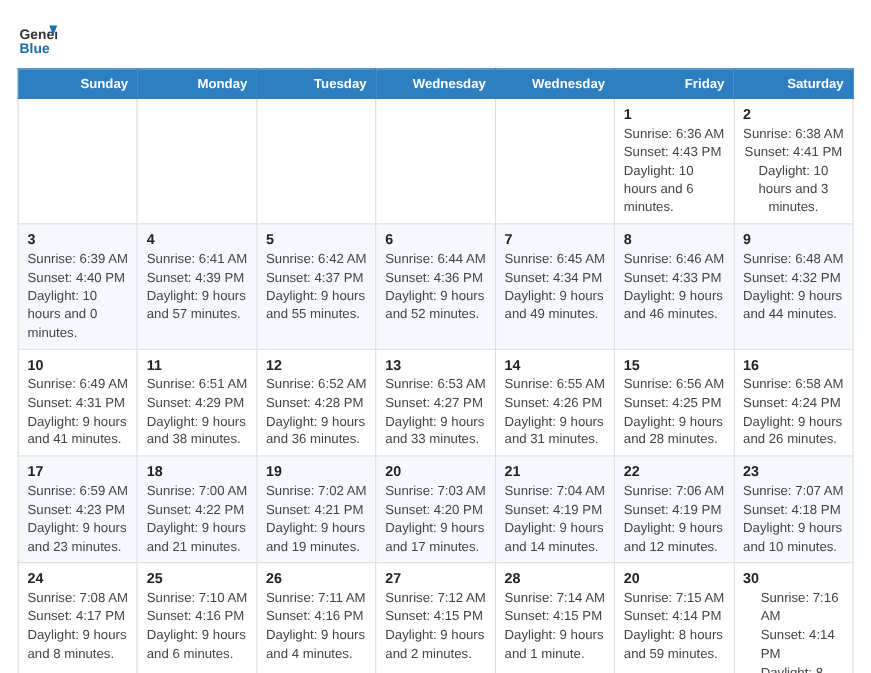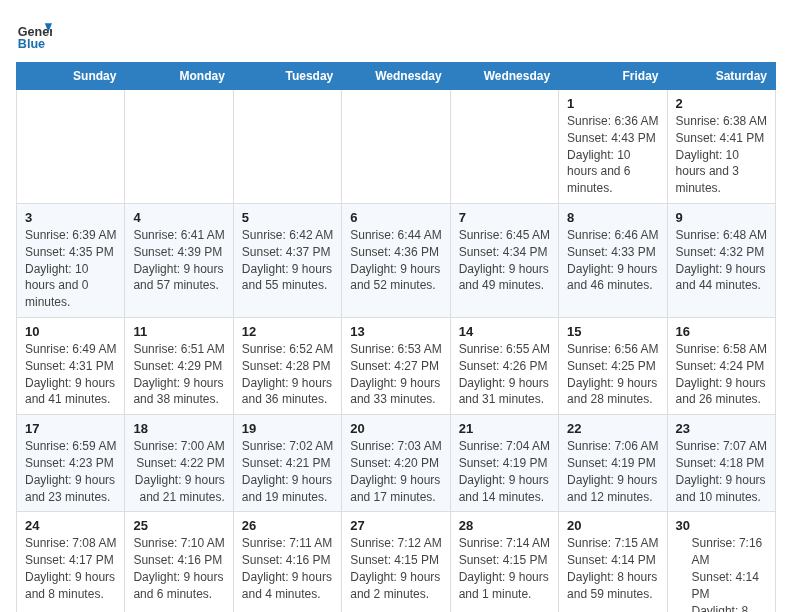--- a/index.html
+++ b/index.html
@@ -130,30 +130,30 @@
         <td class="empty-cell"></td>
         <td class="empty-cell"></td>
         <td>
           <div class="day-number">1</div>
           <div class="day-info" style="white-space: pre-line;">Sunrise: 6:36 AM
 Sunset: 4:43 PM
 Daylight: 10 hours and 6 minutes.</div>
         </td>
         <td>
           <div class="day-number">2</div>
-          <div class="day-info" style="white-space: pre-line;">Sunrise: 6:38 AM
+          <div class="day-info" style="white-space: pre-line; text-align: center;">Sunrise: 6:38 AM
 Sunset: 4:41 PM
 Daylight: 10 hours and 3 minutes.</div>
         </td>
       </tr>
       <tr>
         <td>
           <div class="day-number">3</div>
           <div class="day-info" style="white-space: pre-line;">Sunrise: 6:39 AM
-Sunset: 4:35 PM
+Sunset: 4:40 PM
 Daylight: 10 hours and 0 minutes.</div>
         </td>
         <td>
           <div class="day-number">4</div>
           <div class="day-info" style="white-space: pre-line;">Sunrise: 6:41 AM
 Sunset: 4:39 PM
 Daylight: 9 hours and 57 minutes.</div>
         </td>
         <td>
           <div class="day-number">5</div>
@@ -232,21 +232,21 @@
       </tr>
       <tr>
         <td>
           <div class="day-number">17</div>
           <div class="day-info" style="white-space: pre-line;">Sunrise: 6:59 AM
 Sunset: 4:23 PM
 Daylight: 9 hours and 23 minutes.</div>
         </td>
         <td>
           <div class="day-number">18</div>
-          <div class="day-info" style="white-space: pre-line; text-align: right;">Sunrise: 7:00 AM
+          <div class="day-info" style="white-space: pre-line;">Sunrise: 7:00 AM
 Sunset: 4:22 PM
 Daylight: 9 hours and 21 minutes.</div>
         </td>
         <td>
           <div class="day-number">19</div>
           <div class="day-info" style="white-space: pre-line;">Sunrise: 7:02 AM
 Sunset: 4:21 PM
 Daylight: 9 hours and 19 minutes.</div>
         </td>
         <td>

